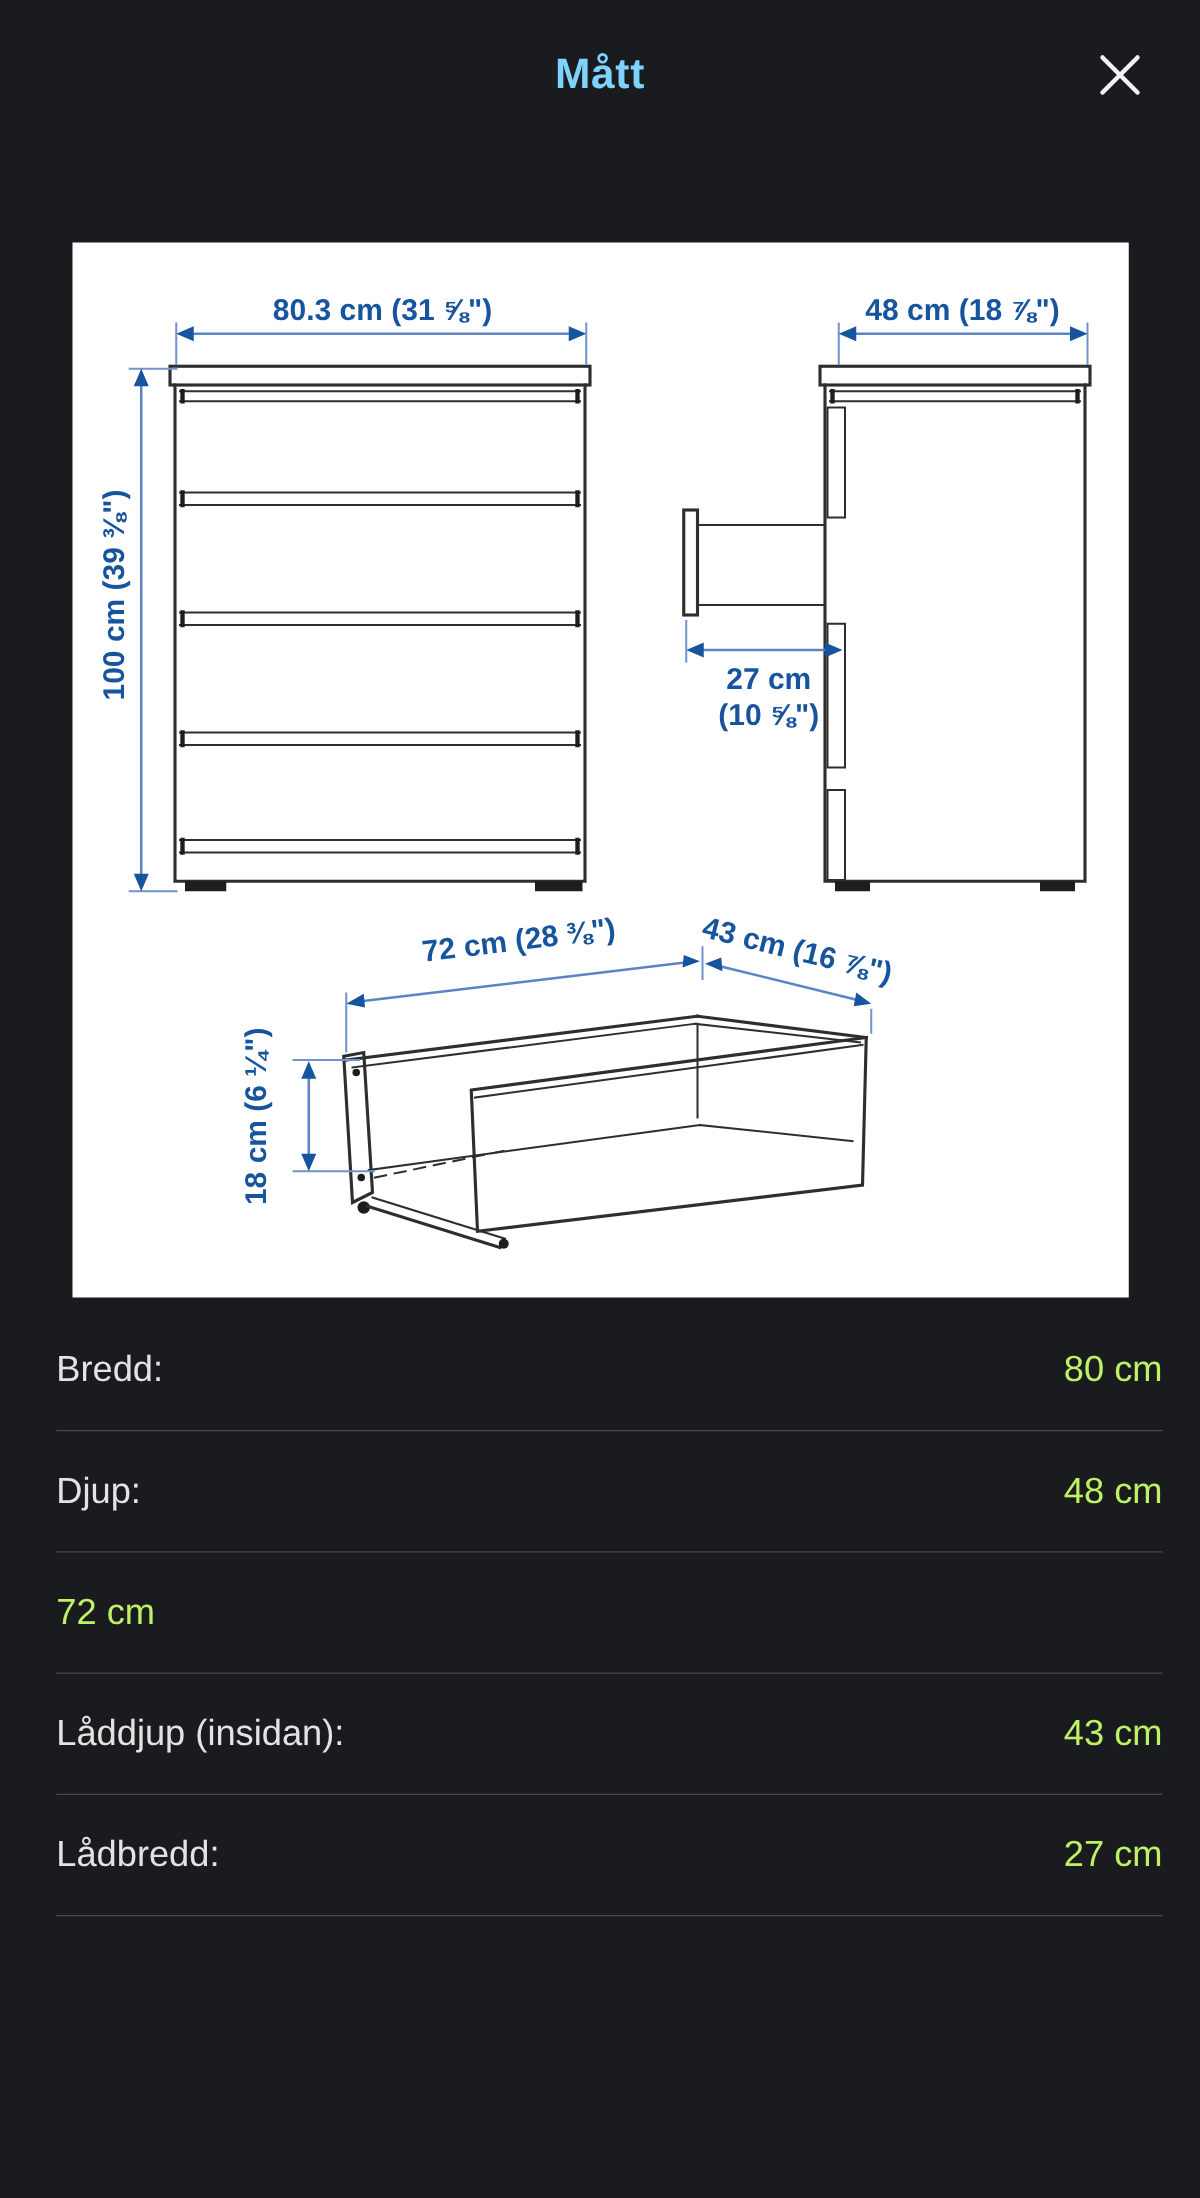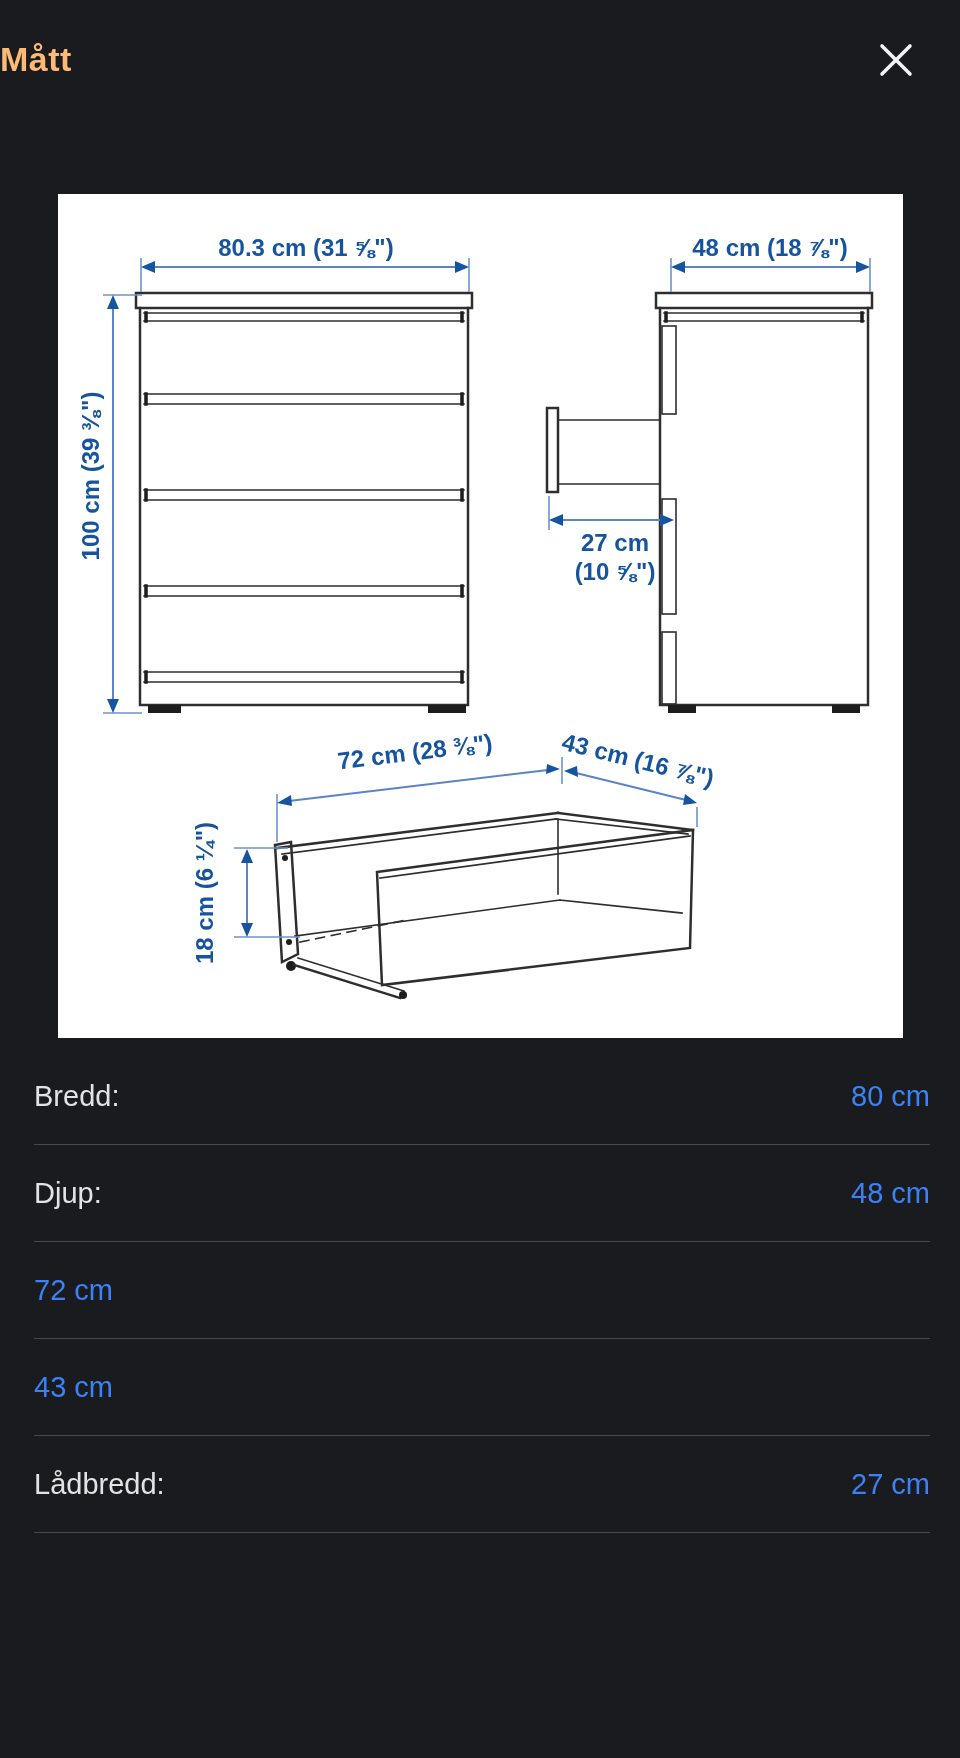--- a/index.html
+++ b/index.html
@@ -4,47 +4,47 @@
 <style>
   html,body{margin:0;padding:0;}
   body{
     width:960px;height:1758px;position:relative;overflow:hidden;
     background:#1a1b1f;
     font-family:"Liberation Sans",sans-serif;
   }
   .modal-header{position:absolute;top:0;left:0;right:0;height:122px;}
   .modal-title{
     position:absolute;left:0;right:0;top:40px;margin:0;
-    font-size:34px;font-weight:bold;color:#fdba74;
+    text-align:center;font-size:34px;font-weight:bold;color:#7dd3fc;
     letter-spacing:.5px;
   }
   .close-btn{
     position:absolute;top:38px;right:42px;width:44px;height:44px;
     background:none;border:none;padding:3px;cursor:pointer;
   }
   .diagram-panel{
     position:absolute;top:194px;left:58px;width:845px;height:844px;
     background:#ffffff;
   }
   .diagram-panel svg{display:block;width:845px;height:844px;}
   .ink{stroke:#2e2e2e;fill:none;stroke-width:2.5;stroke-linecap:square;}
   .ink-thin{stroke:#2e2e2e;fill:none;stroke-width:1.6;stroke-linecap:square;}
   .ink-hook{stroke:#1d1d1d;fill:none;stroke-width:3.5;stroke-linecap:square;}
   .ink-fill{fill:#1d1d1d;stroke:none;}
   .dl{stroke:#5b84c6;fill:none;stroke-width:2;}
   .dl-thin{stroke:#6f94cc;fill:none;stroke-width:1.6;}
   .ah{fill:#17549e;stroke:none;}
   .dim{font:bold 24px "Liberation Sans",sans-serif;fill:#17549e;}
-  .meas-table{position:absolute;top:1048px;left:4px;right:0;padding:0 30px;}
+  .meas-table{position:absolute;top:1048px;left:15px;right:0;padding:0 30px;}
   .meas-row{
     height:96px;border-bottom:1px solid #47484c;
     display:flex;justify-content:space-between;align-items:center;
     color:#e3e3e3;font-size:29px;
   }
-  .meas-row .val{color:#3b82f6;}
+  .meas-row .val{color:#bef264;}
 </style>
 </head>
 <body>
 
 <div class="modal-header">
   <h1 class="modal-title">Mått</h1>
   <button class="close-btn" aria-label="close">
     <svg viewBox="0 0 38 38">
       <path d="M5 5 L33 33 M33 5 L5 33" stroke="#f2f2f2" stroke-width="3.6" stroke-linecap="round" fill="none"></path>
     </svg>
@@ -170,19 +170,20 @@
     <span class="val">80 cm</span>
   </div>
   <div class="meas-row">
     <span class="lbl">Djup:</span>
     <span class="val">48 cm</span>
   </div>
   <div class="meas-row">
     <span class="val">72 cm</span>
   </div>
   <div class="meas-row">
+    <span class="lbl">Låddjup (insidan):</span>
     <span class="val">43 cm</span>
   </div>
   <div class="meas-row">
     <span class="lbl">Lådbredd:</span>
     <span class="val">27 cm</span>
   </div>
 </div>
 
 </body></html>

